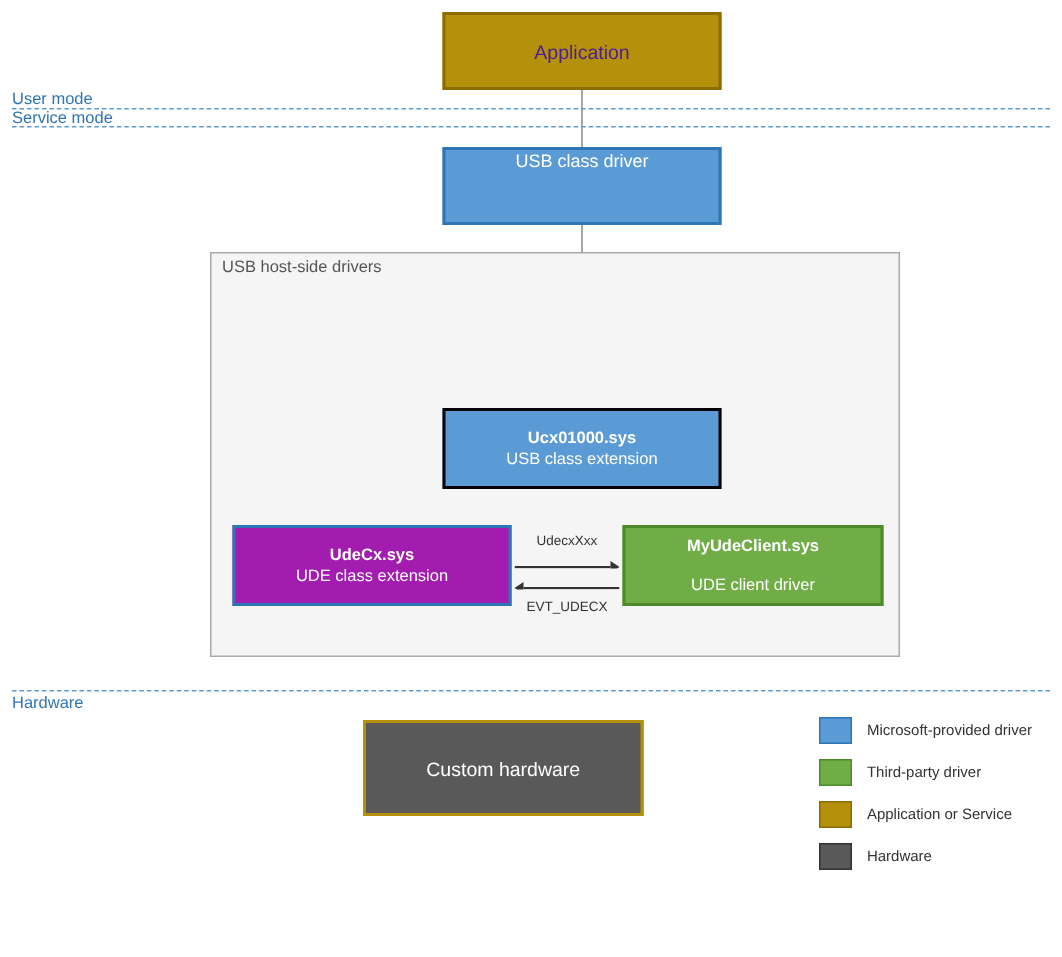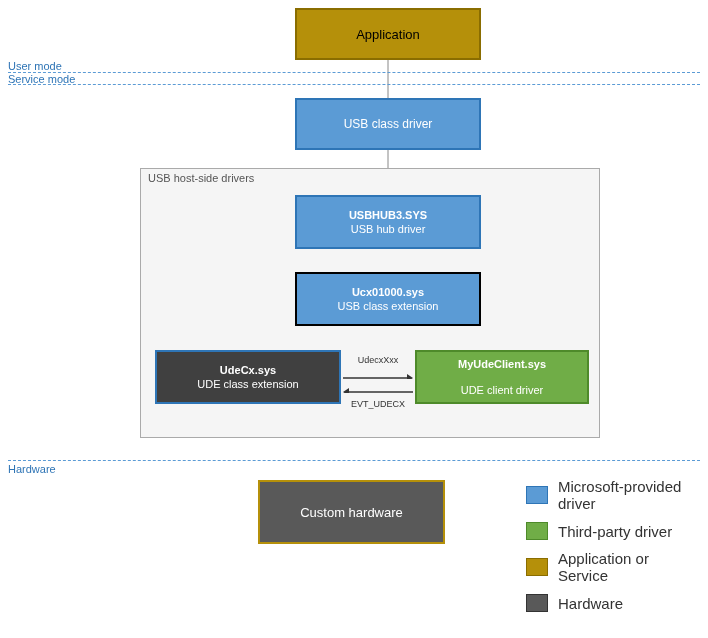--- a/index.html
+++ b/index.html
@@ -24,21 +24,21 @@
       position: absolute;
       top: 8px;
       left: 295px;
       width: 186px;
       height: 52px;
       background: #b5900a;
       border: 2px solid #8a6d00;
       display: flex;
       align-items: center;
       justify-content: center;
-      color: #000000;
+      color: #4c1d95;
       font-size: 13px;
     }
 
     
     .mode-line {
       position: absolute;
       left: 8px;
       right: 8px;
       height: 1px;
       border-top: 1.5px dashed #5b9bd5;
@@ -58,21 +58,21 @@
     
     .usb-class-driver-box {
       position: absolute;
       top: 98px;
       left: 295px;
       width: 186px;
       height: 52px;
       background: #5b9bd5;
       border: 2px solid #2e75b6;
       display: flex;
-      align-items: center;
+      align-items: flex-start;
       justify-content: center;
       color: #fff;
       font-size: 12px;
     }
 
     
     .usb-host-container {
       position: absolute;
       top: 168px;
       left: 140px;
@@ -126,21 +126,21 @@
       gap: 2px;
     }
 
     
     .udecx-box {
       position: absolute;
       top: 350px;
       left: 155px;
       width: 186px;
       height: 54px;
-      background: #404040;
+      background: #a21caf;
       border: 2px solid #2e75b6;
       display: flex;
       flex-direction: column;
       align-items: center;
       justify-content: center;
       color: #fff;
       font-size: 11px;
       gap: 2px;
     }
 
@@ -197,21 +197,21 @@
       top: 463px;
       left: 8px;
       color: #2e74b5;
       font-size: 11px;
     }
 
     
     .custom-hw-box {
       position: absolute;
       top: 480px;
-      left: 258px;
+      left: 242px;
       width: 187px;
       height: 64px;
       background: #595959;
       border: 2px solid #b5900a;
       display: flex;
       align-items: center;
       justify-content: center;
       color: #fff;
       font-size: 13px;
     }
@@ -232,21 +232,21 @@
       gap: 10px;
     }
 
     .legend-color-box {
       width: 22px;
       height: 18px;
       flex-shrink: 0;
     }
 
     .legend-text {
-      font-size: 15px;
+      font-size: 10px;
       color: #333;
       max-width: 130px;
     }
 
     
     .arrows-svg {
       position: absolute;
       top: 0;
       left: 0;
       width: 708px;
@@ -281,24 +281,20 @@
   <div class="mode-label kernel-mode-label">Service mode</div>
   <div class="mode-line kernel-mode-line"></div>
 
   <div class="usb-class-driver-box">
     <span>USB class driver</span>
   </div>
 
   <div class="usb-host-container"></div>
   <div class="usb-host-label">USB host-side drivers</div>
 
-  <div class="usbhub-box">
-    <span style="font-weight:600;">USBHUB3.SYS</span>
-    <span>USB hub driver</span>
-  </div>
 
   <div class="ucx-box">
     <span style="font-weight:600;">Ucx01000.sys</span>
     <span>USB class extension</span>
   </div>
 
   <div class="udecx-box">
     <span style="font-weight:600;">UdeCx.sys</span>
     <span>UDE class extension</span>
   </div>

